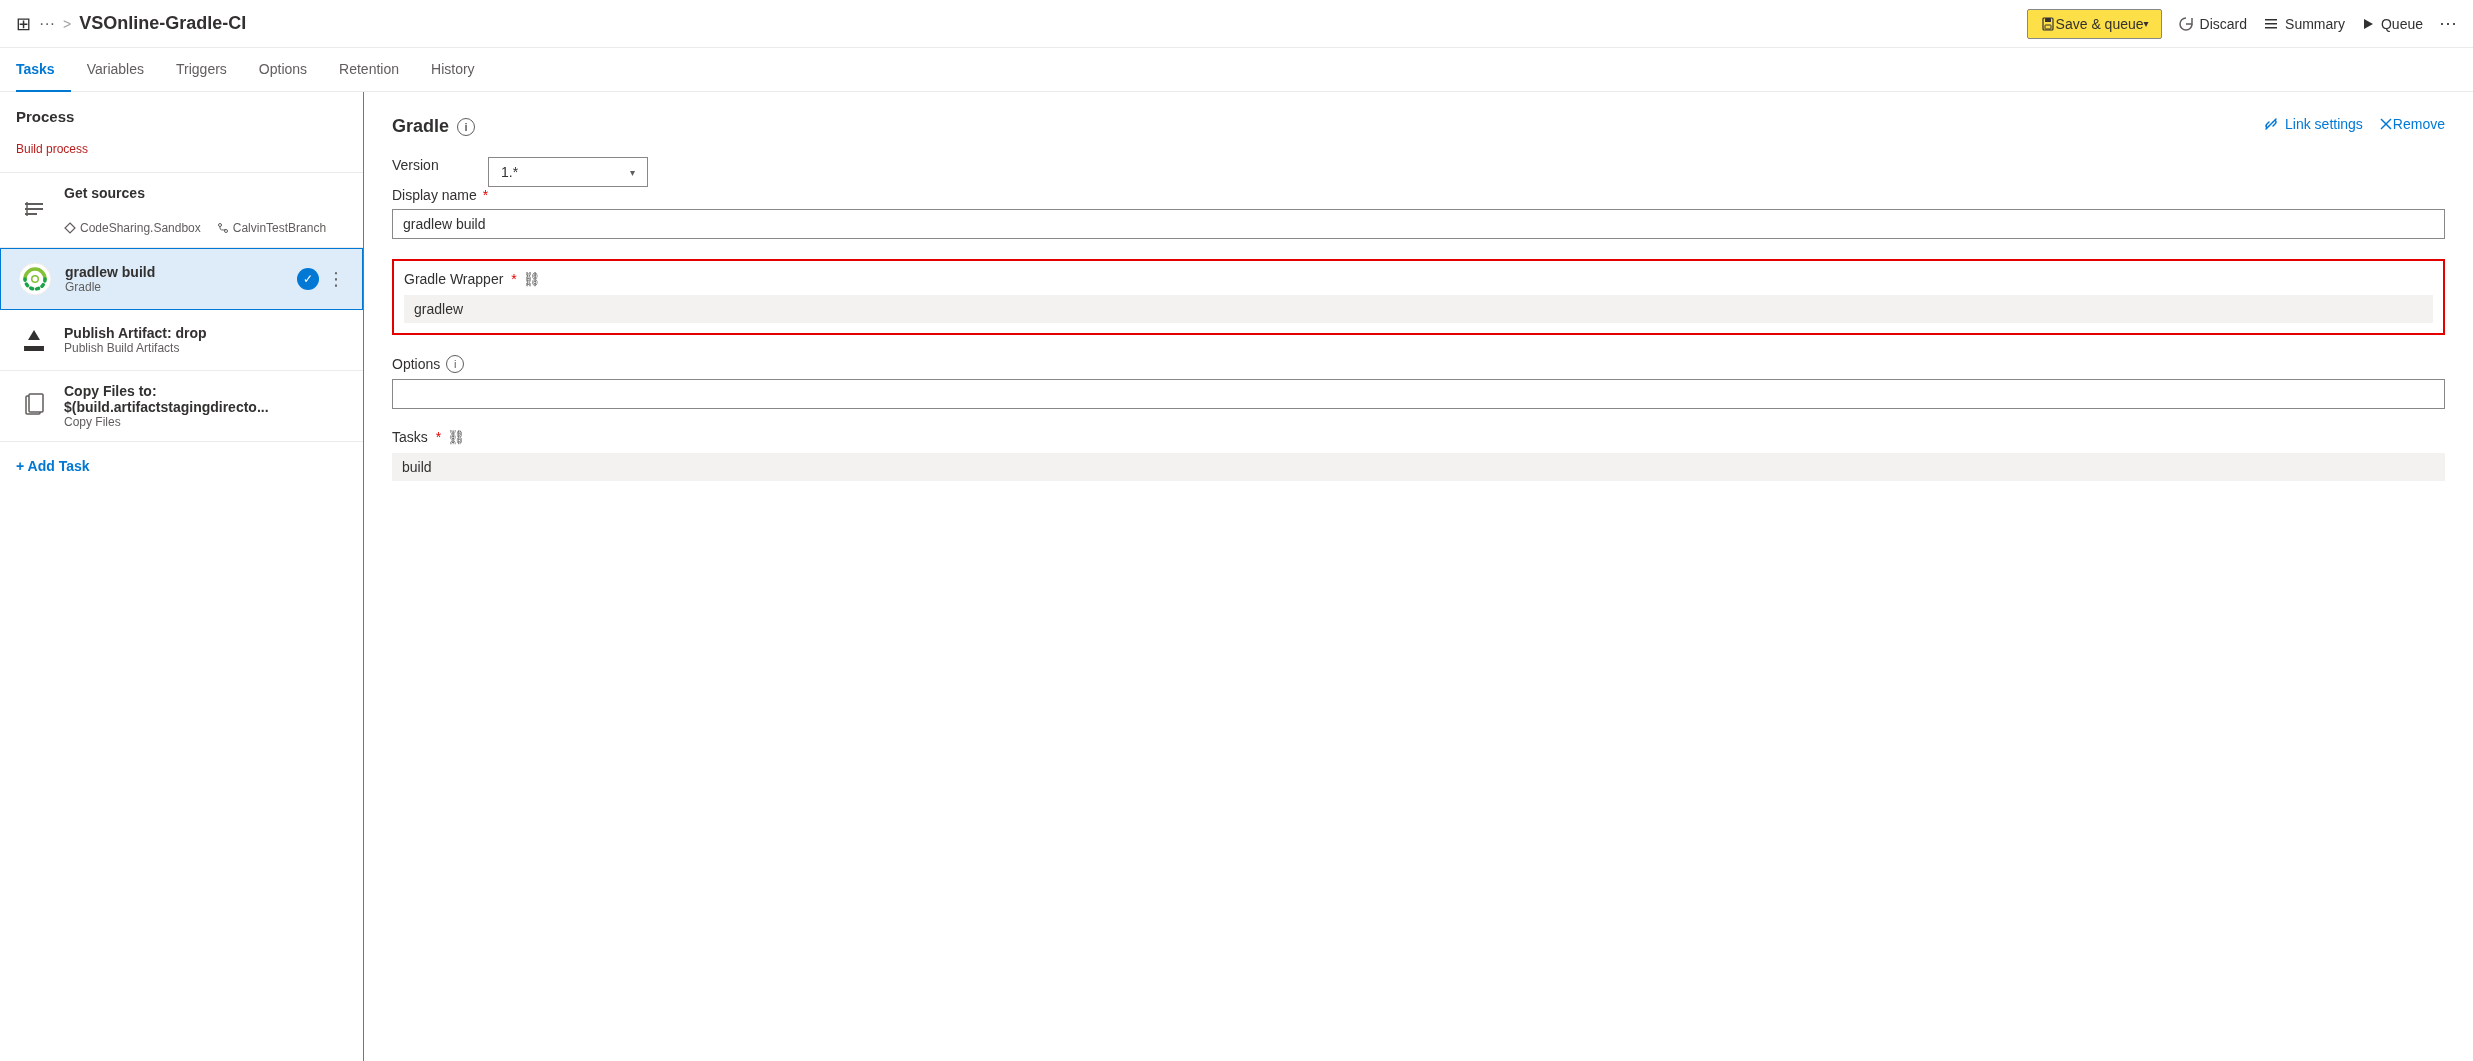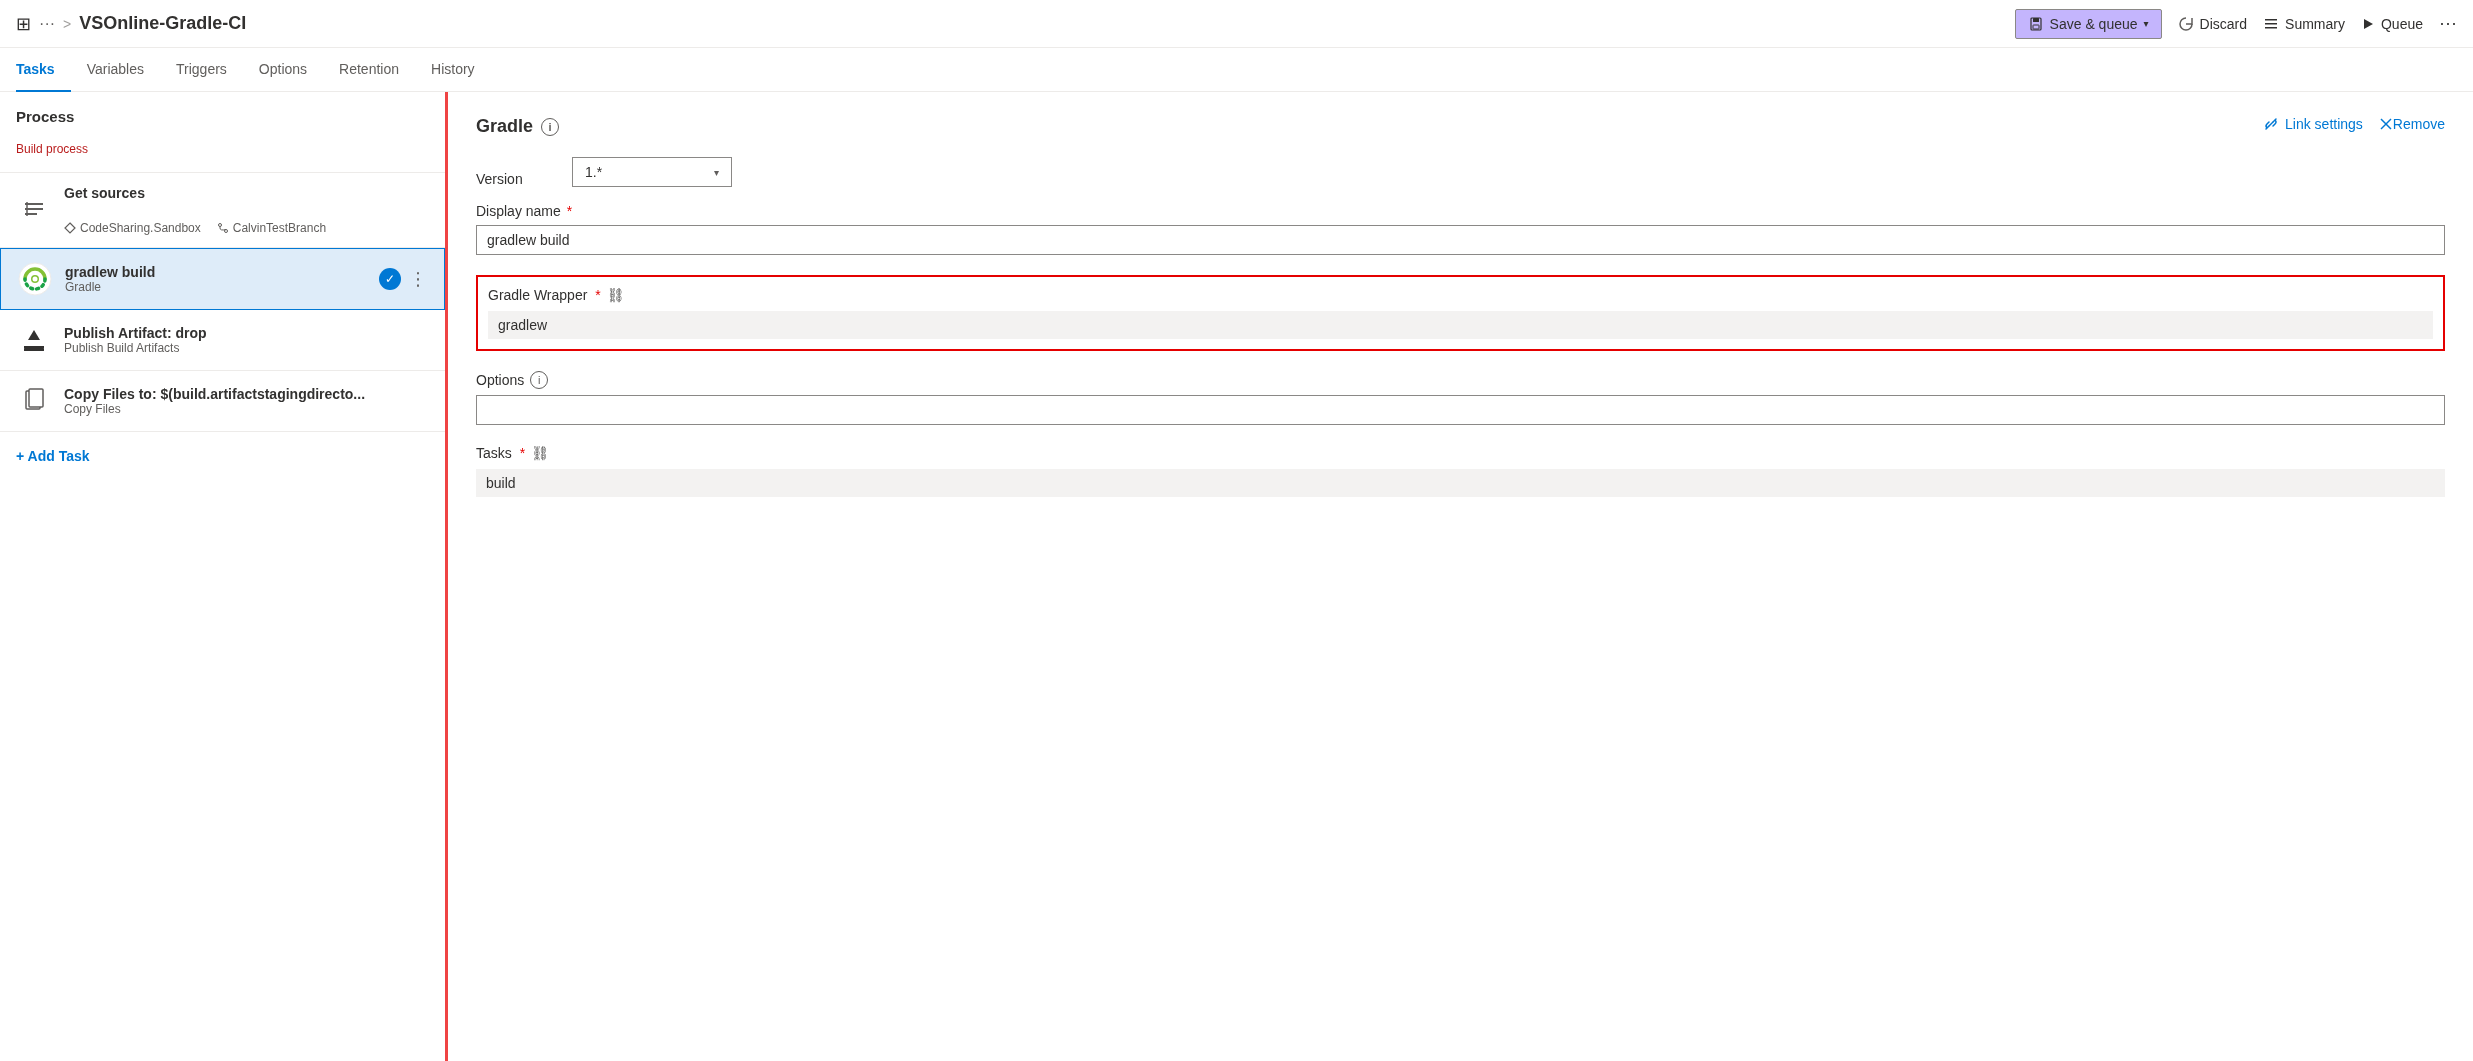--- a/index.html
+++ b/index.html
@@ -26,24 +26,23 @@
       color: #323130;
     }
     .topbar-right {
       display: flex;
       align-items: center;
       gap: 16px;
     }
     .btn-save-queue {
       display: flex;
       align-items: center;
-      gap: 6px;
       padding: 6px 12px;
       border: 1px solid #8a8886;
-      background: #c4b5fd;
+      background: #fde047;
       cursor: pointer;
       font-size: 14px;
       color: #323130;
       border-radius: 2px;
     }
     .btn-discard {
       display: flex;
       align-items: center;
       gap: 6px;
       background: none;
@@ -107,22 +106,22 @@
     .tab-item:first-child { padding-left: 0; }
 
     
     .main-layout {
       display: flex;
       height: calc(100vh - 92px);
     }
 
     
     .left-panel {
-      width: 448px;
-      border-right: 3px solid #ef4444;
+      width: 364px;
+      border-right: 1px solid #ef4444;
       overflow-y: auto;
       flex-shrink: 0;
     }
 
     .process-section {
       padding: 16px;
       border-bottom: 1px solid #edebe9;
     }
     .process-title {
       font-size: 15px;
@@ -278,22 +277,21 @@
       align-items: center;
       gap: 0;
       color: #0078d4;
       cursor: pointer;
       font-size: 14px;
       background: none;
       border: none;
     }
     .field-row {
       display: flex;
-      align-items: flex-end;
-      margin-bottom: 16px;
+      align-items: flex-start;
     }
     .field-label {
       font-size: 14px;
       color: #323130;
       margin-right: 16px;
       min-width: 80px;
     }
     .version-select {
       display: flex;
       align-items: center;

